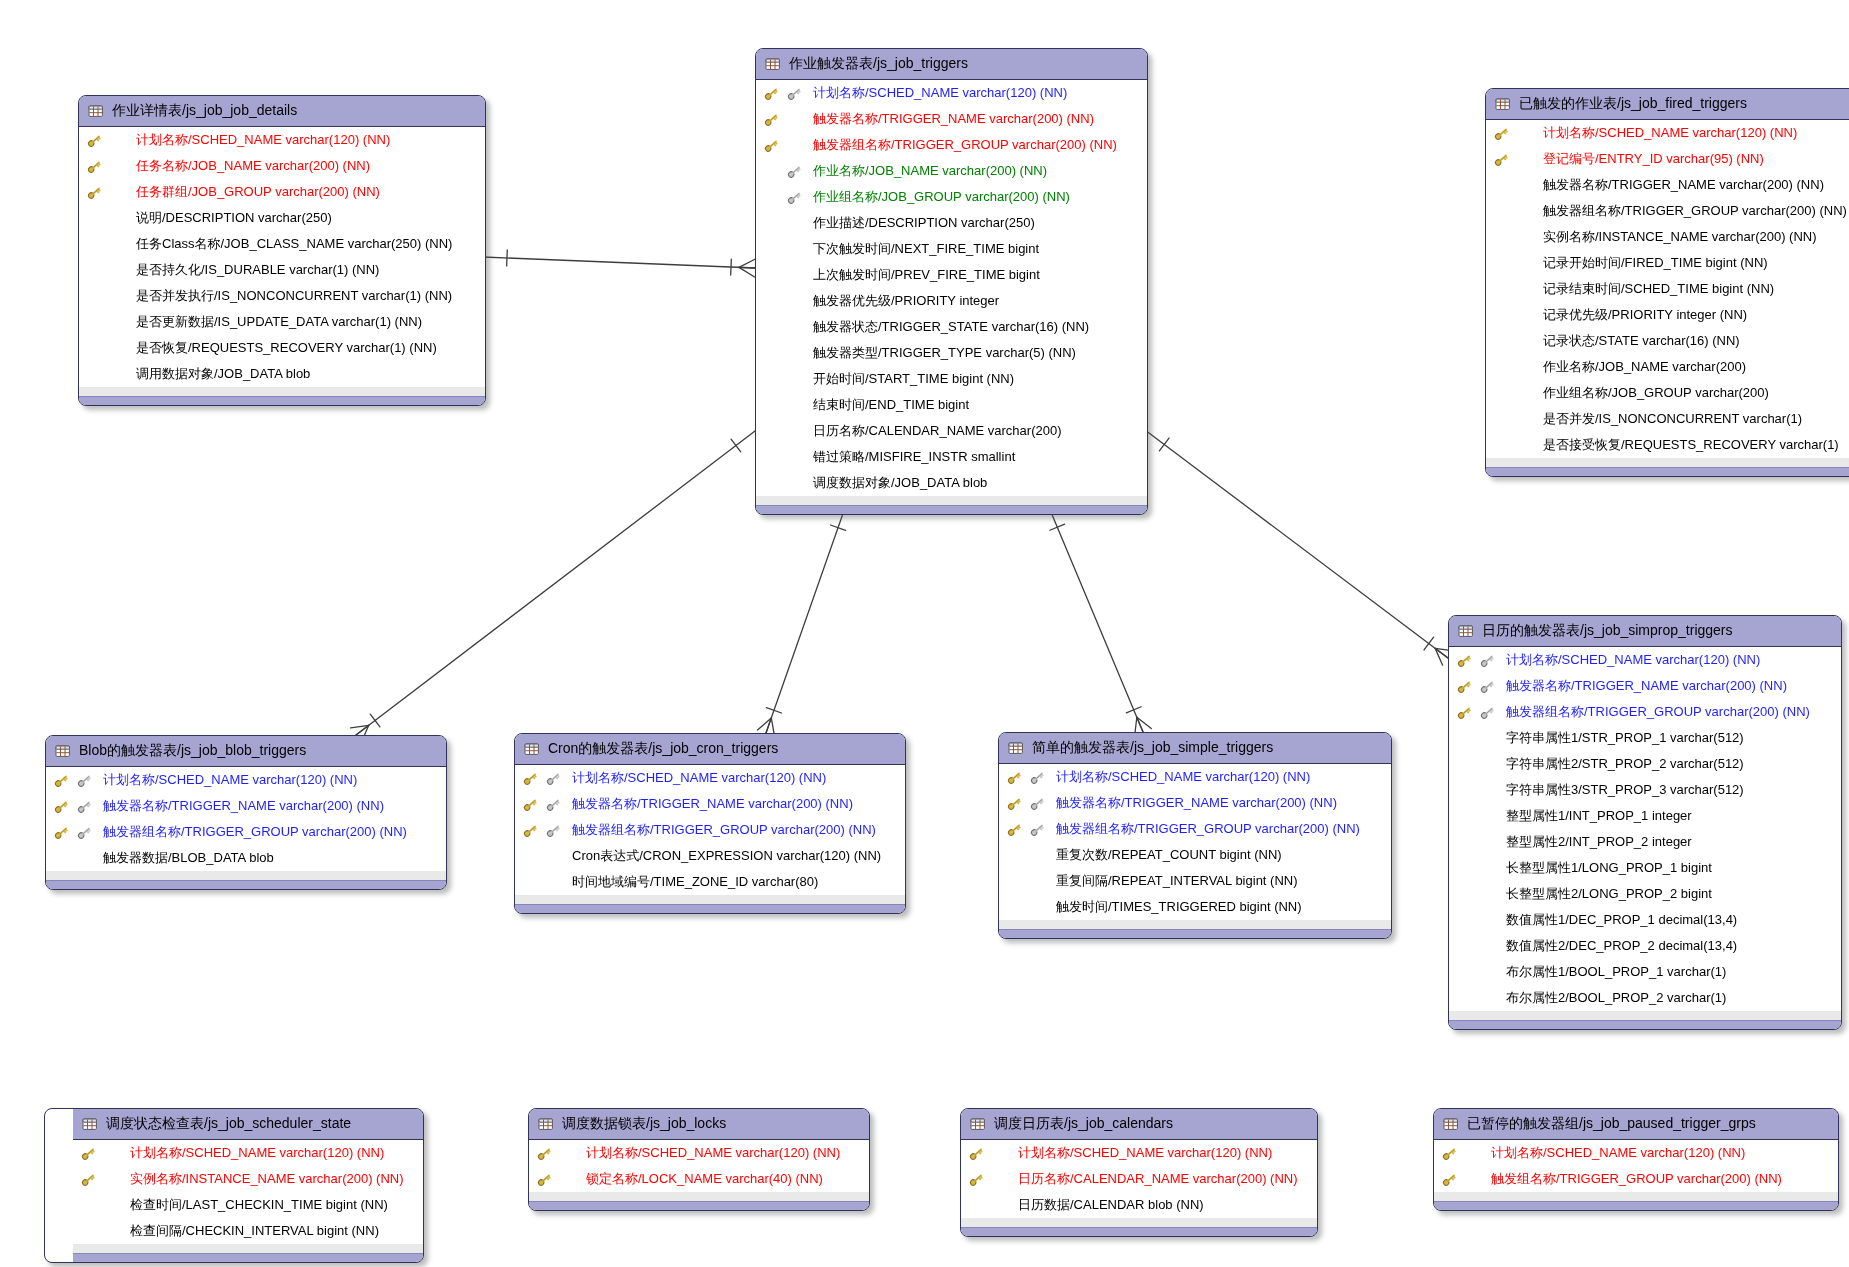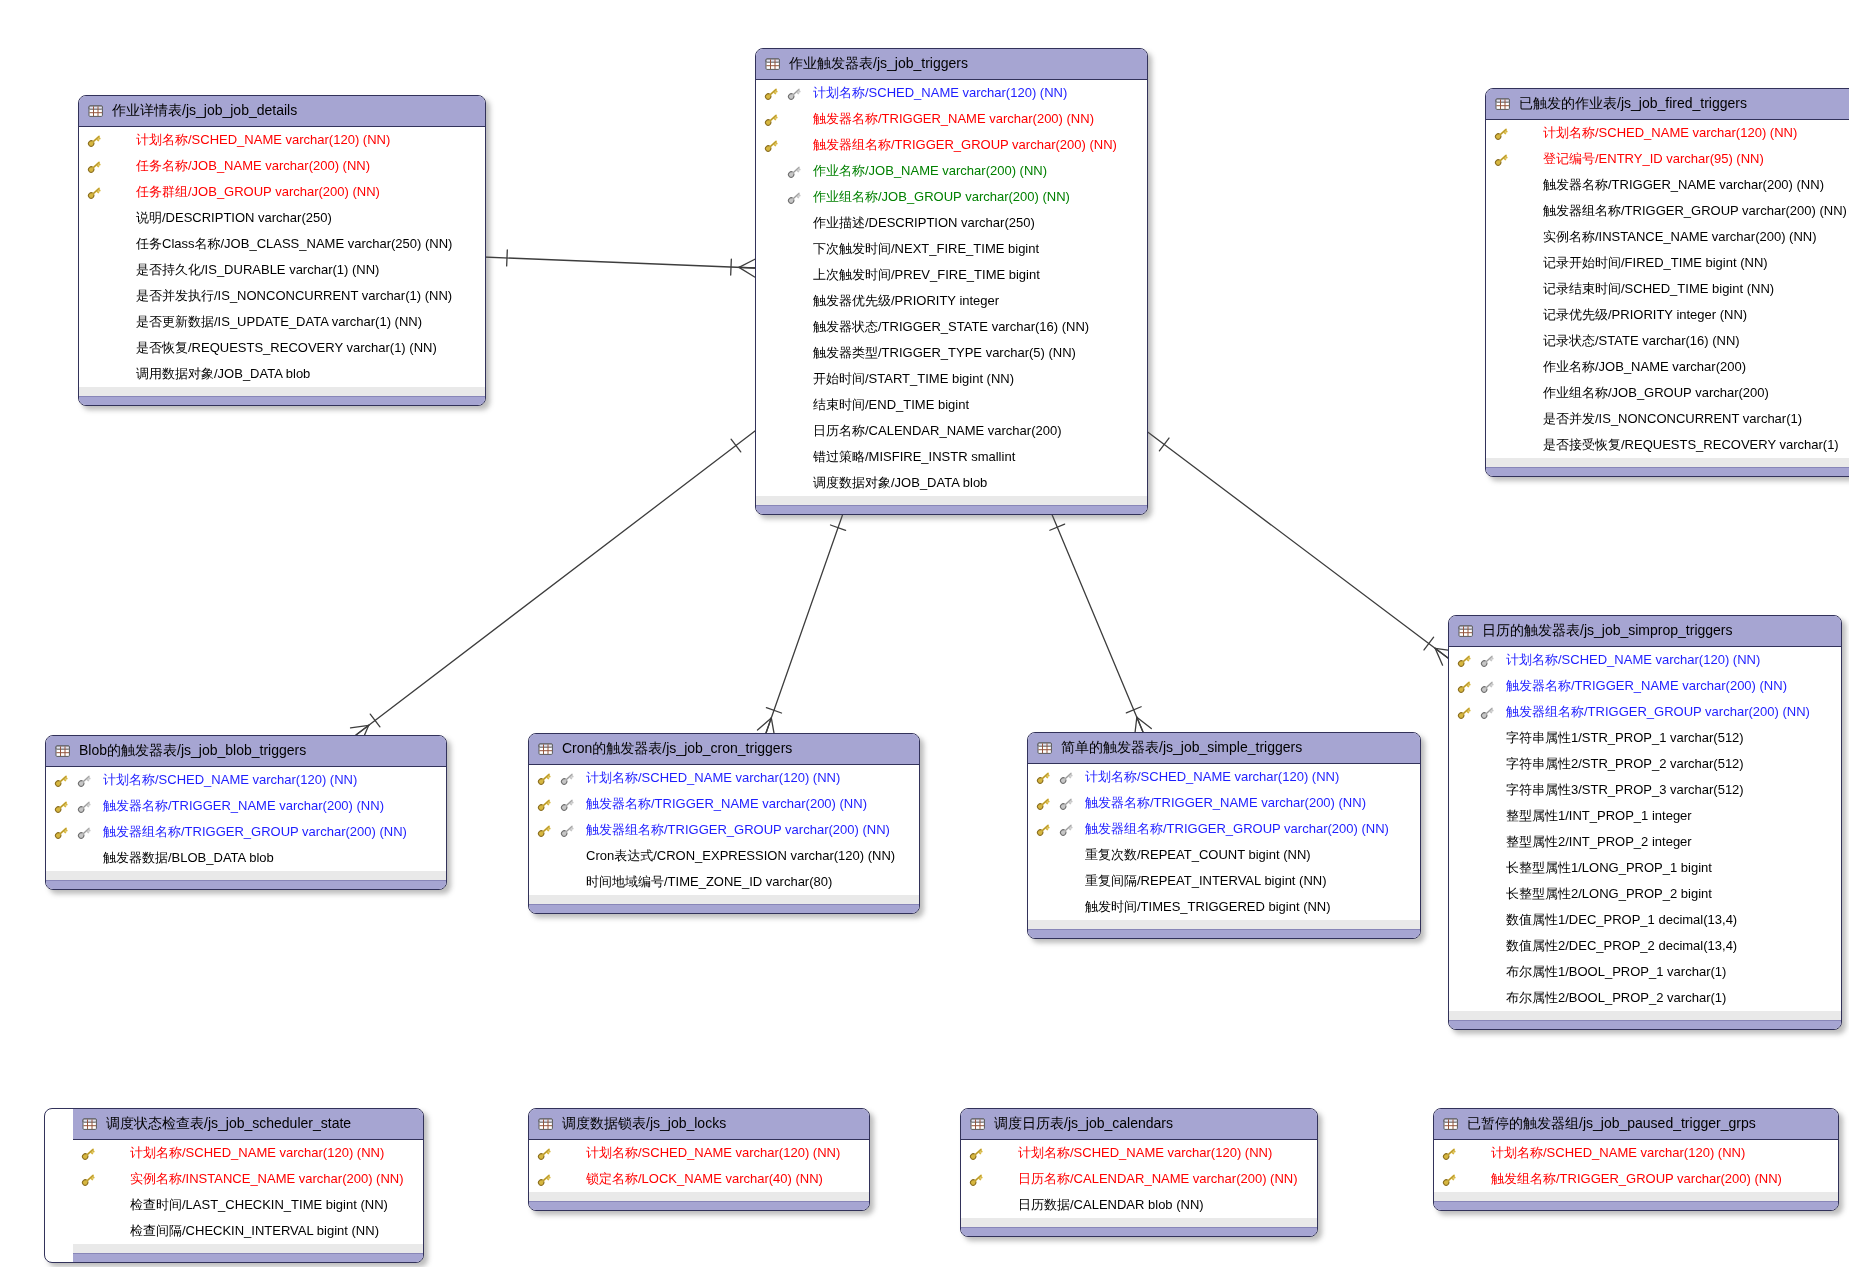--- a/index.html
+++ b/index.html
@@ -573,21 +573,21 @@
           <span class="icons">
             <span class="slot"></span>
             <span class="slot"></span>
           </span>
           <span class="ft">触发器数据/BLOB_DATA blob</span>
         </div>
       </div>
       <div class="strip"></div>
       <div class="bbar"></div>
     </div>
-    <div class="entity" style="left: 528px; top: 733px; width: 390px;">
+    <div class="entity" style="left: 514px; top: 733px; width: 390px;">
       <div class="hd">
         <span style="display: inline-flex;">
           <svg width="16" height="15" viewBox="0 0 16 15">
             <rect x="1" y="2" width="13.4" height="10.4" rx="1" fill="#FFFFFF" stroke="#5A5A5A" stroke-width="1"></rect>
             <rect x="1" y="2" width="13.4" height="3.2" rx="1" fill="#E3E3F0" stroke="#5A5A5A" stroke-width="1"></rect>
             <path d="M5.5 2.4 V12 M10 2.4 V12 M1.4 8.7 H14" stroke="#96543C" stroke-width="1" fill="none"></path>
           </svg>
         </span>
         <span>Cron的触发器表/js_job_cron_triggers</span>
       </div>
@@ -672,21 +672,21 @@
           <span class="icons">
             <span class="slot"></span>
             <span class="slot"></span>
           </span>
           <span class="ft">时间地域编号/TIME_ZONE_ID varchar(80)</span>
         </div>
       </div>
       <div class="strip"></div>
       <div class="bbar"></div>
     </div>
-    <div class="entity" style="left: 998px; top: 732px; width: 392px; margin-left: 29px;">
+    <div class="entity" style="left: 998px; top: 732px; width: 392px;">
       <div class="hd">
         <span style="display: inline-flex;">
           <svg width="16" height="15" viewBox="0 0 16 15">
             <rect x="1" y="2" width="13.4" height="10.4" rx="1" fill="#FFFFFF" stroke="#5A5A5A" stroke-width="1"></rect>
             <rect x="1" y="2" width="13.4" height="3.2" rx="1" fill="#E3E3F0" stroke="#5A5A5A" stroke-width="1"></rect>
             <path d="M5.5 2.4 V12 M10 2.4 V12 M1.4 8.7 H14" stroke="#96543C" stroke-width="1" fill="none"></path>
           </svg>
         </span>
         <span>简单的触发器表/js_job_simple_triggers</span>
       </div>

